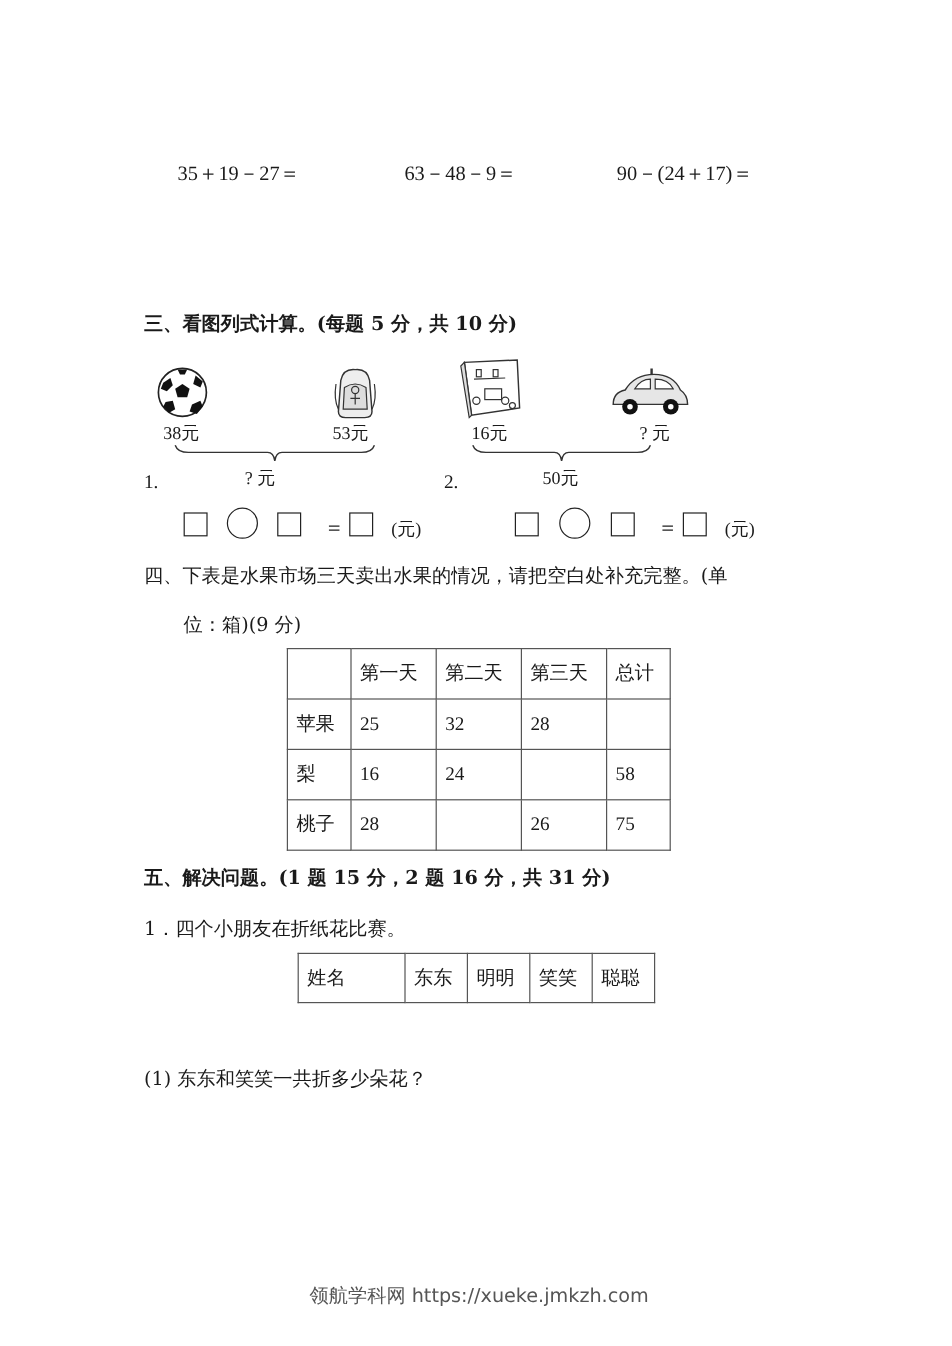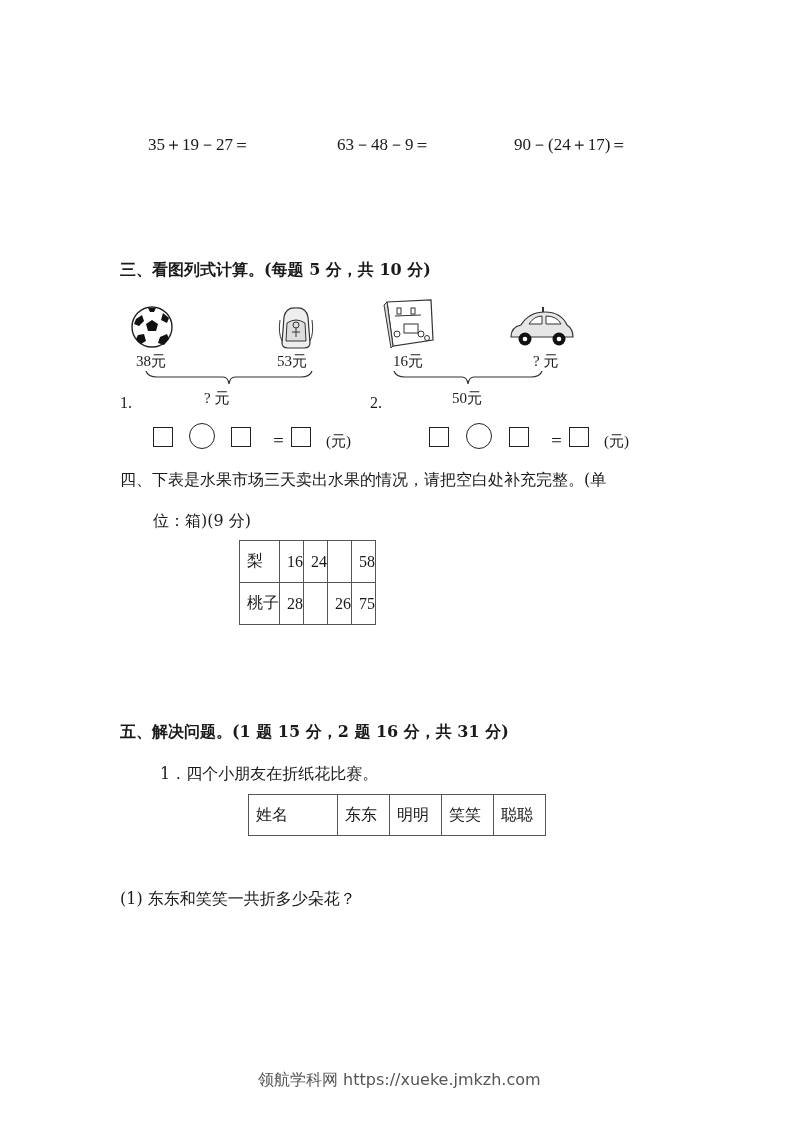--- a/index.html
+++ b/index.html
@@ -114,39 +114,53 @@
 <div class="box" style="left:509px; top:427px;"></div>
 <div class="eq" style="left:548px; top:428px;">＝</div>
 <div class="box" style="left:569px; top:427px;"></div>
 <div class="unit" style="left:604px; top:432px;">(元)</div>
 
 <div class="abs text" style="left:120px; top:470px;">四、下表是水果市场三天卖出水果的情况，请把空白处补充完整。(单</div>
 <div class="abs text" style="left:153px; top:511px;">位：箱)(9 分)</div>
 
 <table class="grid" style="left:239px; top:540px;">
   <tbody>
+      <tr style="height:42px;">
+    <td style="width:45px;"></td>
+    <td style="width:63px;">第一天</td>
+    <td style="width:63px;">第二天</td>
+    <td style="width:63px;">第三天</td>
+    <td style="width:45px;">总计</td>
+  </tr>
+  <tr style="height:42px;">
+    <td>苹果</td>
+    <td>25</td>
+    <td>32</td>
+    <td>28</td>
+    <td></td>
+  </tr>
   <tr style="height:42px;">
     <td>梨</td>
     <td>16</td>
     <td>24</td>
     <td></td>
     <td>58</td>
   </tr>
   <tr style="height:42px;">
     <td>桃子</td>
     <td>28</td>
     <td></td>
     <td>26</td>
     <td>75</td>
   </tr>
 </tbody>
   </table>
 
 <div class="abs heading" style="left:120px; top:722px;">五、解决问题。(1 题 15 分，2 题 16 分，共 31 分)</div>
-<div class="abs text" style="left:120px; top:764px;margin-left:40px;">1．四个小朋友在折纸花比赛。</div>
+<div class="abs text" style="left:120px; top:764px;">1．四个小朋友在折纸花比赛。</div>
 
 <table class="grid" style="left:248px; top:794px;">
   <tbody>
       <tr style="height:41px;">
     <td style="width:81px;">姓名</td>
     <td style="width:44px;">东东</td>
     <td style="width:44px;">明明</td>
     <td style="width:44px;">笑笑</td>
     <td style="width:44px;">聪聪</td>
   </tr>

